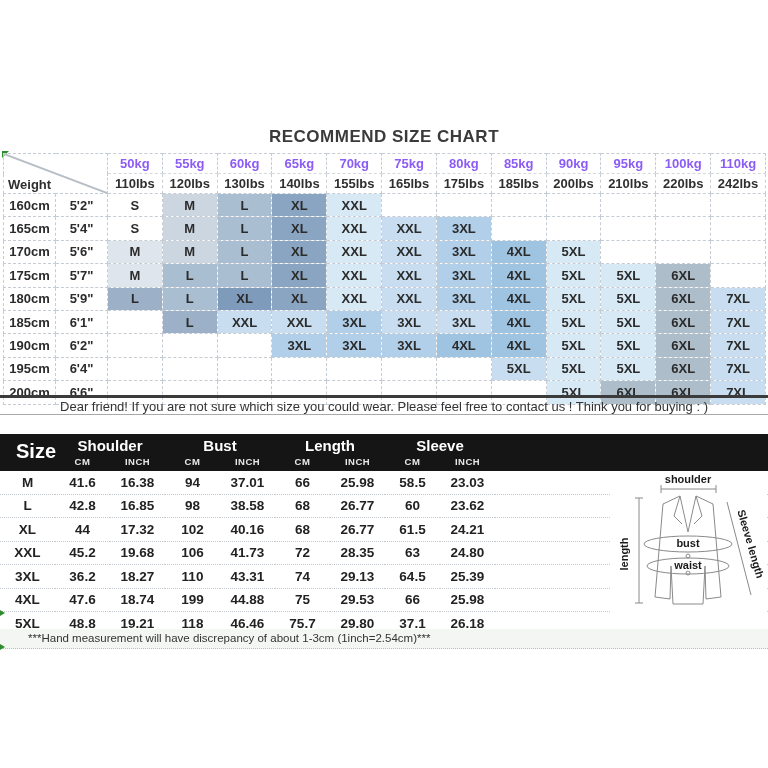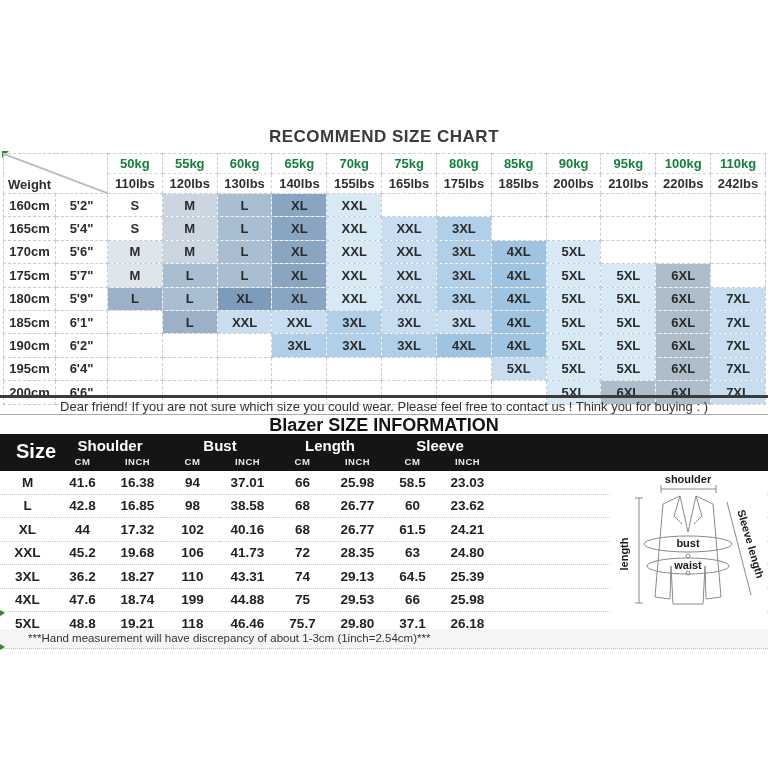--- a/index.html
+++ b/index.html
@@ -6,21 +6,21 @@
   .page{position:relative;width:768px;height:768px;background:#ffffff;
         font-family:"Liberation Sans",sans-serif;overflow:hidden;}
 
   
   .chart-title{position:absolute;top:127px;left:0;width:100%;text-align:center;
     font-size:17px;font-weight:600;color:#3a3a3a;letter-spacing:.5px;}
 
   
   #t1{position:absolute;left:3px;top:153px;width:763px;border-collapse:collapse;table-layout:fixed;}
   #t1 td{border:1px dashed #c6ccd3;padding:0;text-align:center;font-size:13px;overflow:hidden;white-space:nowrap;}
-  #t1 .hkg{height:19px;font-weight:700;color:#15803d;border-bottom:1px dashed #d4d9de;}
+  #t1 .hkg{height:19px;font-weight:700;color:#8b5cf6;border-bottom:1px dashed #d4d9de;}
   #t1 .hlbs{height:19px;font-weight:700;color:#2f2f2f;}
   #t1 .corner{position:relative;}
   #t1 .corner .wlabel{position:absolute;left:4px;bottom:1px;font-weight:700;color:#2f2f2f;font-size:13px;}
   #t1 .corner svg{position:absolute;inset:0;width:100%;height:100%;}
   #t1 .hrow td{height:22.4px;font-weight:700;color:#2b2b2b;}
   #t1 .cell{font-weight:700;color:#1d2e40;}
 
   .bottom-rule{position:absolute;left:0;top:395px;width:768px;height:3px;background:#3b3b3b;}
 
   
@@ -266,21 +266,20 @@
           <td class="cell" style="background: rgb(200, 222, 240);">7XL</td>
         </tr>
       </tbody>
   </table>
 
   <div class="bottom-rule"></div>
 
   <div class="notice">Dear friend! If you are not sure which size you could wear. Please feel free to contact us ! Think you for buying : )</div>
   <div class="rule2"></div>
 
-  <div class="blazer-title">Blazer SIZE INFORMATION</div>
 
   <div class="blackbar">
     <span class="size-label">Size</span>
     <span id="bb-extra"></span>
   <span class="group" style="left: 55px;">Shoulder</span><span class="group" style="left: 165px;">Bust</span><span class="group" style="left: 275px;">Length</span><span class="group" style="left: 385px;">Sleeve</span><span class="unit" style="left: 55px;">CM</span><span class="unit" style="left: 110px;">INCH</span><span class="unit" style="left: 165px;">CM</span><span class="unit" style="left: 220px;">INCH</span><span class="unit" style="left: 275px;">CM</span><span class="unit" style="left: 330px;">INCH</span><span class="unit" style="left: 385px;">CM</span><span class="unit" style="left: 440px;">INCH</span></div>
 
   <table id="t2">
     <colgroup id="t2cols">
         <col style="width: 55px;">
         <col style="width: 55px;">

